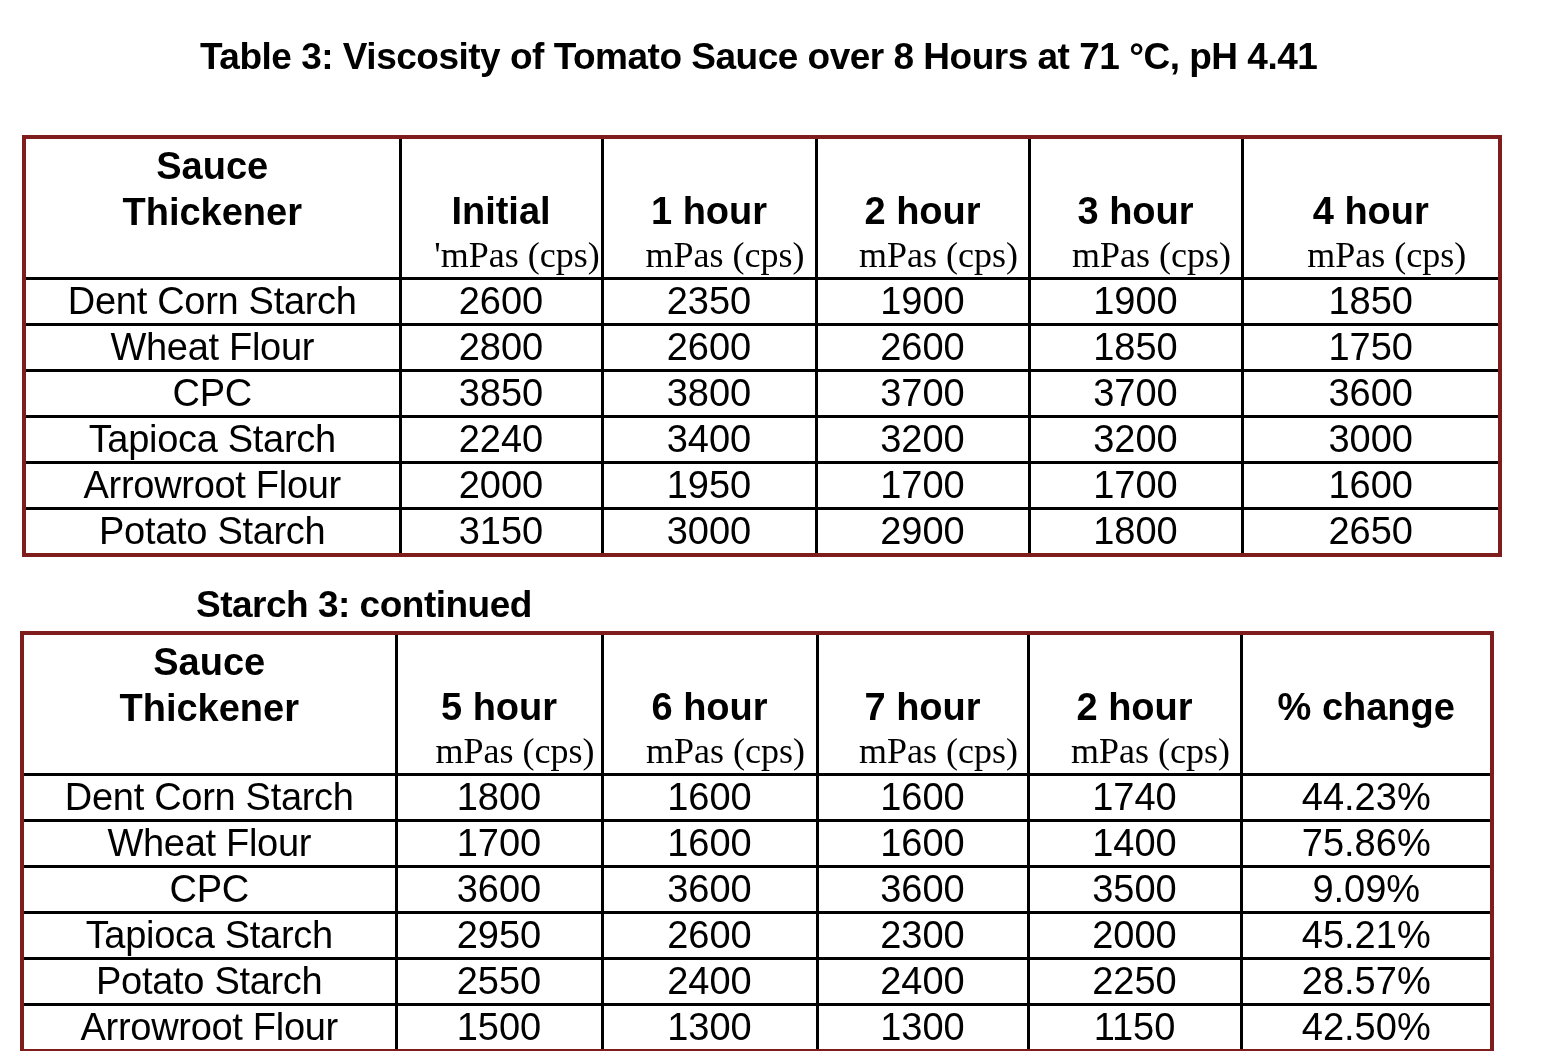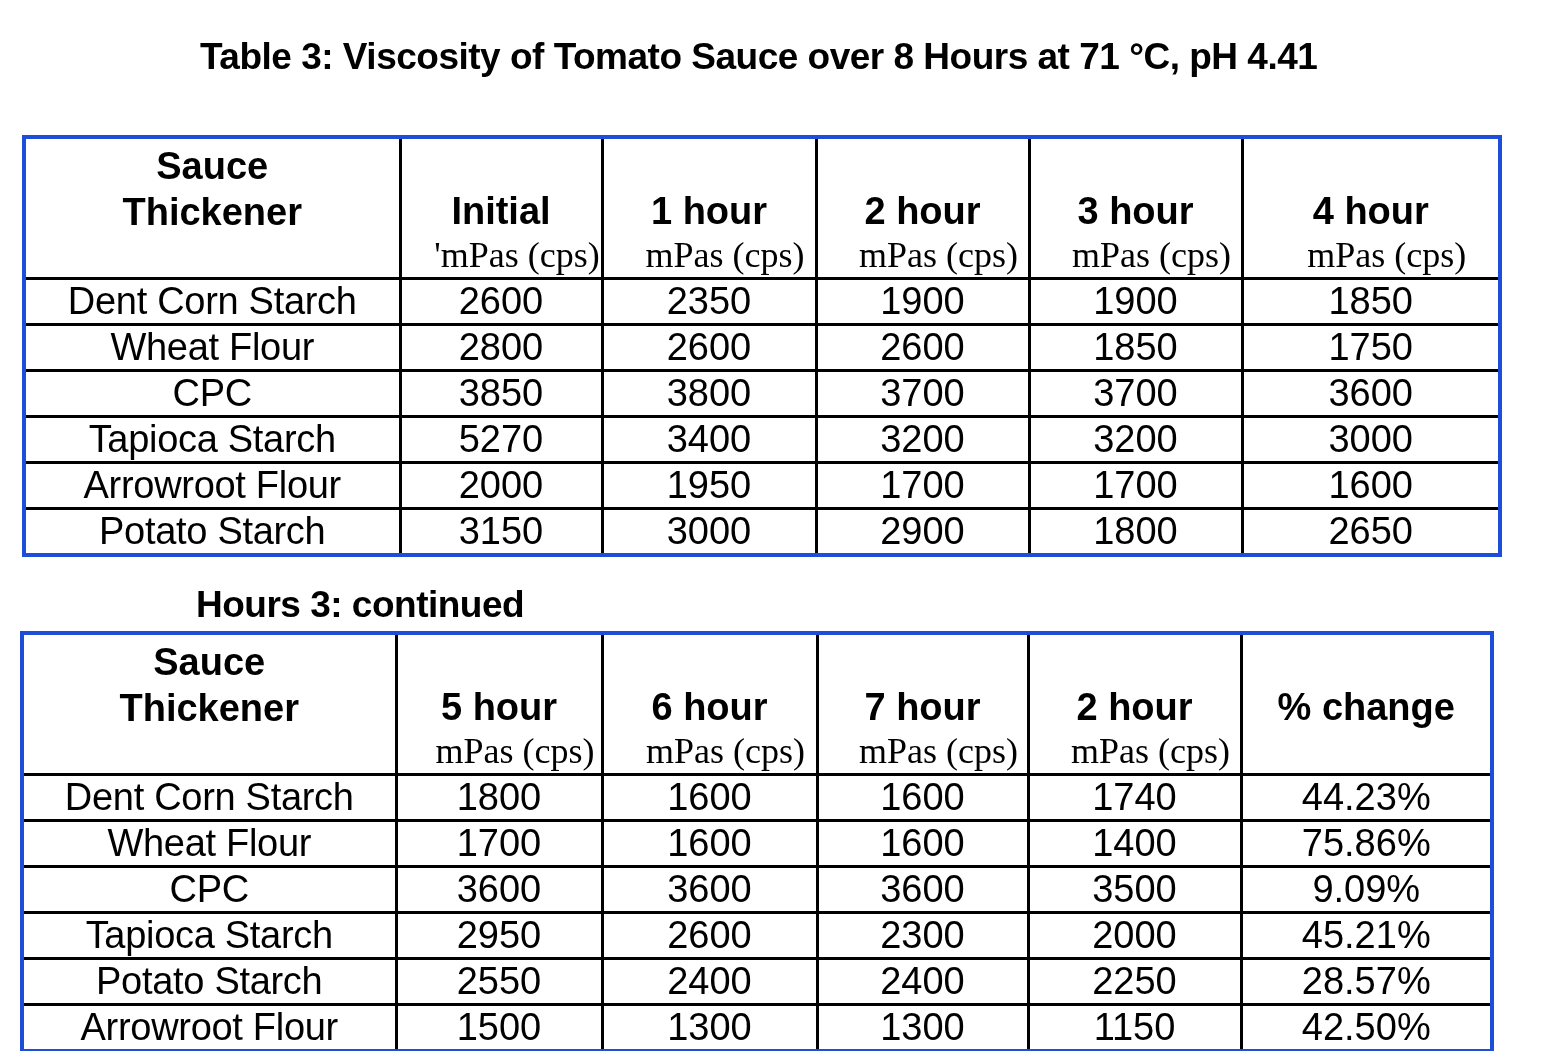--- a/index.html
+++ b/index.html
@@ -30,21 +30,21 @@
     top: 584px;
     font-size: 37px;
     font-weight: bold;
     letter-spacing: -0.5px;
     white-space: nowrap;
   }
   table.data {
     position: absolute;
     border-collapse: collapse;
     table-layout: fixed;
-    border: 4px solid #1d4ed8;
+    border: 4px solid #7f1d1d;
   }
   table.data td, table.data th {
     border: 3px solid #000;
     padding: 0;
     text-align: center;
     vertical-align: middle;
     overflow: hidden;
     white-space: nowrap;
   }
   #table-1 { left: 22px; top: 135px; width: 1476px; }
@@ -143,21 +143,21 @@
   <tr class="row">
     <td class="label">CPC</td>
     <td class="num">3850</td>
     <td class="num">3800</td>
     <td class="num">3700</td>
     <td class="num">3700</td>
     <td class="num">3600</td>
   </tr>
   <tr class="row">
     <td class="label">Tapioca Starch</td>
-    <td class="num">5270</td>
+    <td class="num">2240</td>
     <td class="num">3400</td>
     <td class="num">3200</td>
     <td class="num">3200</td>
     <td class="num">3000</td>
   </tr>
   <tr class="row">
     <td class="label">Arrowroot Flour</td>
     <td class="num">2000</td>
     <td class="num">1950</td>
     <td class="num">1700</td>
@@ -168,21 +168,21 @@
     <td class="label">Potato Starch</td>
     <td class="num">3150</td>
     <td class="num">3000</td>
     <td class="num">2900</td>
     <td class="num">1800</td>
     <td class="num">2650</td>
   </tr>
 </tbody>
   </table>
 
-<div class="title-cont">Hours 3:  continued</div>
+<div class="title-cont">Starch 3:  continued</div>
 
 <table class="data" id="table-2">
   <colgroup>
     <col style="width:374px">
       <col style="width:206px">
       <col style="width:215px">
       <col style="width:211px">
       <col style="width:213px">
       <col style="width:251px">
   </colgroup>

